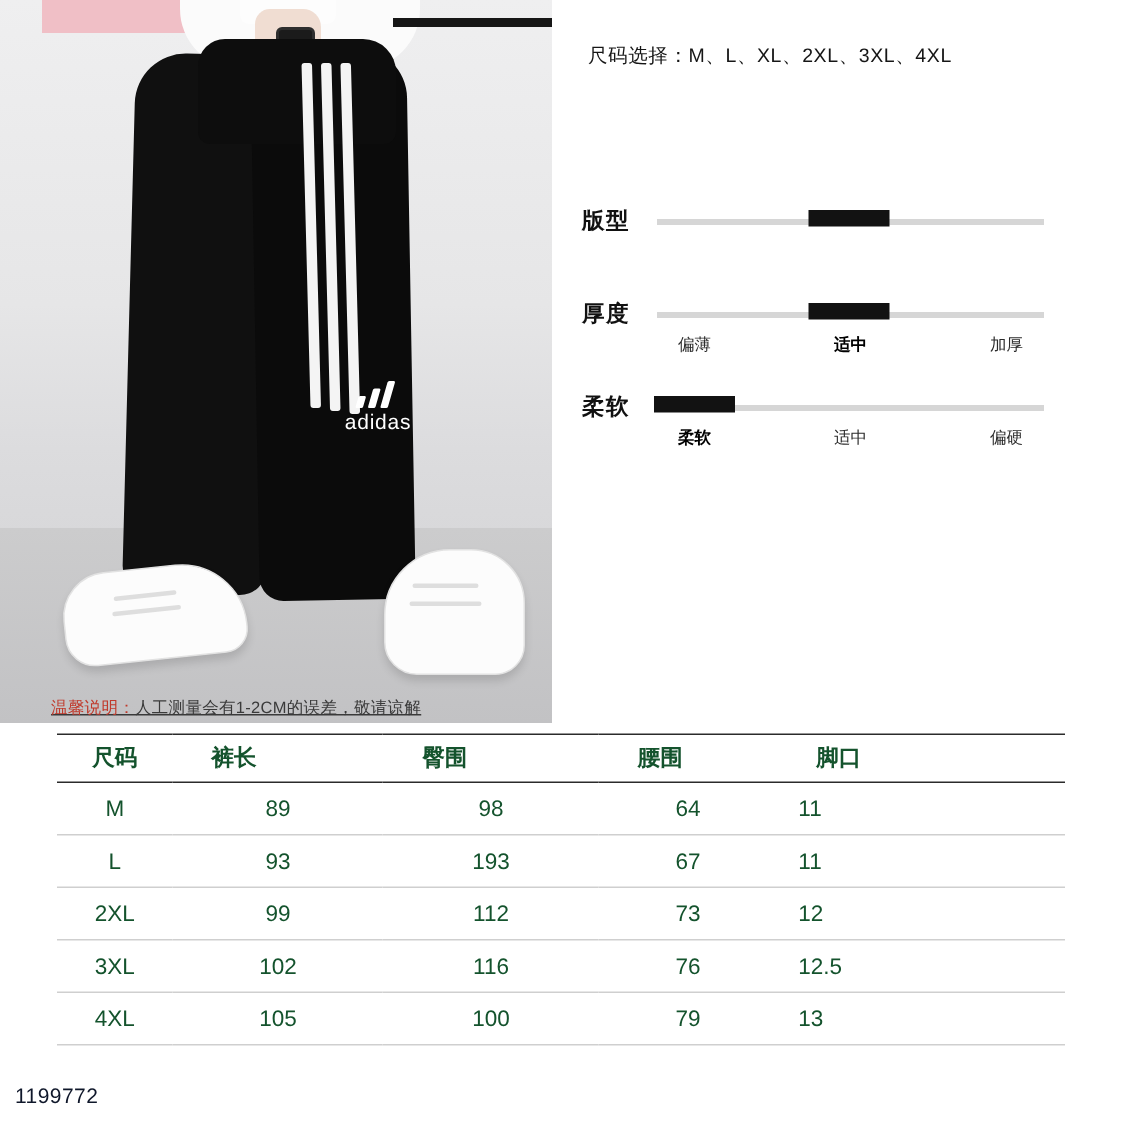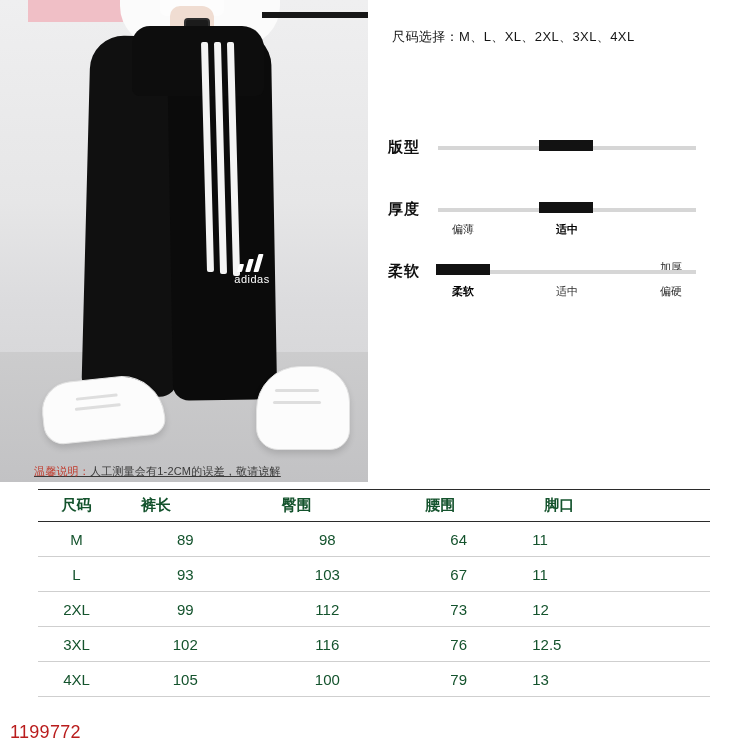--- a/index.html
+++ b/index.html
@@ -142,21 +142,21 @@
     position: absolute;
     bottom: 0;
     width: 5px;
     background: #fff;
     transform: skewX(-16deg);
     border-radius: 1px;
   }
   .logo-bars i:nth-child(1){ left: 12px; height: 8px; }
   .logo-bars i:nth-child(2){ left: 21px; height: 13px; }
   .logo-bars i:nth-child(3){ left: 30px; height: 18px; }
-  .logo-word { font-size: 11px; margin-top: 1px; }
+  .logo-word { font-size: 14px; margin-top: 1px; }
   .shoe {
     position: absolute;
     background: #fcfcfc;
     border: 1px solid #e2e2e2;
     border-radius: 30px 44px 16px 20px;
     box-shadow: 0 4px 6px rgba(0,0,0,.13);
   }
   .shoe-l { left: 42px; top: 378px; width: 120px; height: 60px; transform: rotate(-6deg); }
   .shoe-r { left: 256px; top: 366px; width: 92px; height: 82px; border-radius: 44px 36px 20px 22px; }
   .shoe-lace {
@@ -317,22 +317,22 @@
 
   table.size-table tbody td.c1,
   table.size-table tbody td.c2,
   table.size-table tbody td.c3 { text-align: center; }
   table.size-table tbody td.c4 { text-align: left; padding-left: 14px; }
 
   .footer-id {
     position: absolute;
     left: 10px;
     top: 722px;
-    font-size: 18px;
-    color: #b91c1c;
+    font-size: 14px;
+    color: #0f172a;
     letter-spacing: .3px;
   }
 </style>
 </head>
 <body>
 
 <div class="page">
 
   <div class="top">
 
@@ -384,21 +384,21 @@
           <div class="attr-knob" style="left:159px;"></div>
         </div>
 
         <div class="attr-row">
           <div class="attr-label">厚度</div>
           <div class="attr-track"></div>
           <div class="attr-knob" style="left:159px;"></div>
           <div class="attr-ticks">
             <div class="attr-tick" style="left:25px;">偏薄</div>
             <div class="attr-tick active" style="left:129px;">适中</div>
-            <div class="attr-tick" style="left:233px;margin-top:38px;">加厚</div>
+            <div class="attr-tick" style="left:233px;">加厚</div>
           </div>
         </div>
 
 
         <div class="attr-row">
           <div class="attr-label">柔软</div>
           <div class="attr-track"></div>
           <div class="attr-knob" style="left:56px;"></div>
           <div class="attr-ticks">
             <div class="attr-tick active" style="left:25px;">柔软</div>
@@ -431,21 +431,21 @@
         <tr>
           <td class="c0">M</td>
           <td class="c1">89</td>
           <td class="c2">98</td>
           <td class="c3">64</td>
           <td class="c4">11</td>
         </tr>
         <tr>
           <td class="c0">L</td>
           <td class="c1">93</td>
-          <td class="c2">103</td>
+          <td class="c2">193</td>
           <td class="c3">67</td>
           <td class="c4">11</td>
         </tr>
         <tr>
           <td class="c0">2XL</td>
           <td class="c1">99</td>
           <td class="c2">112</td>
           <td class="c3">73</td>
           <td class="c4">12</td>
         </tr>

